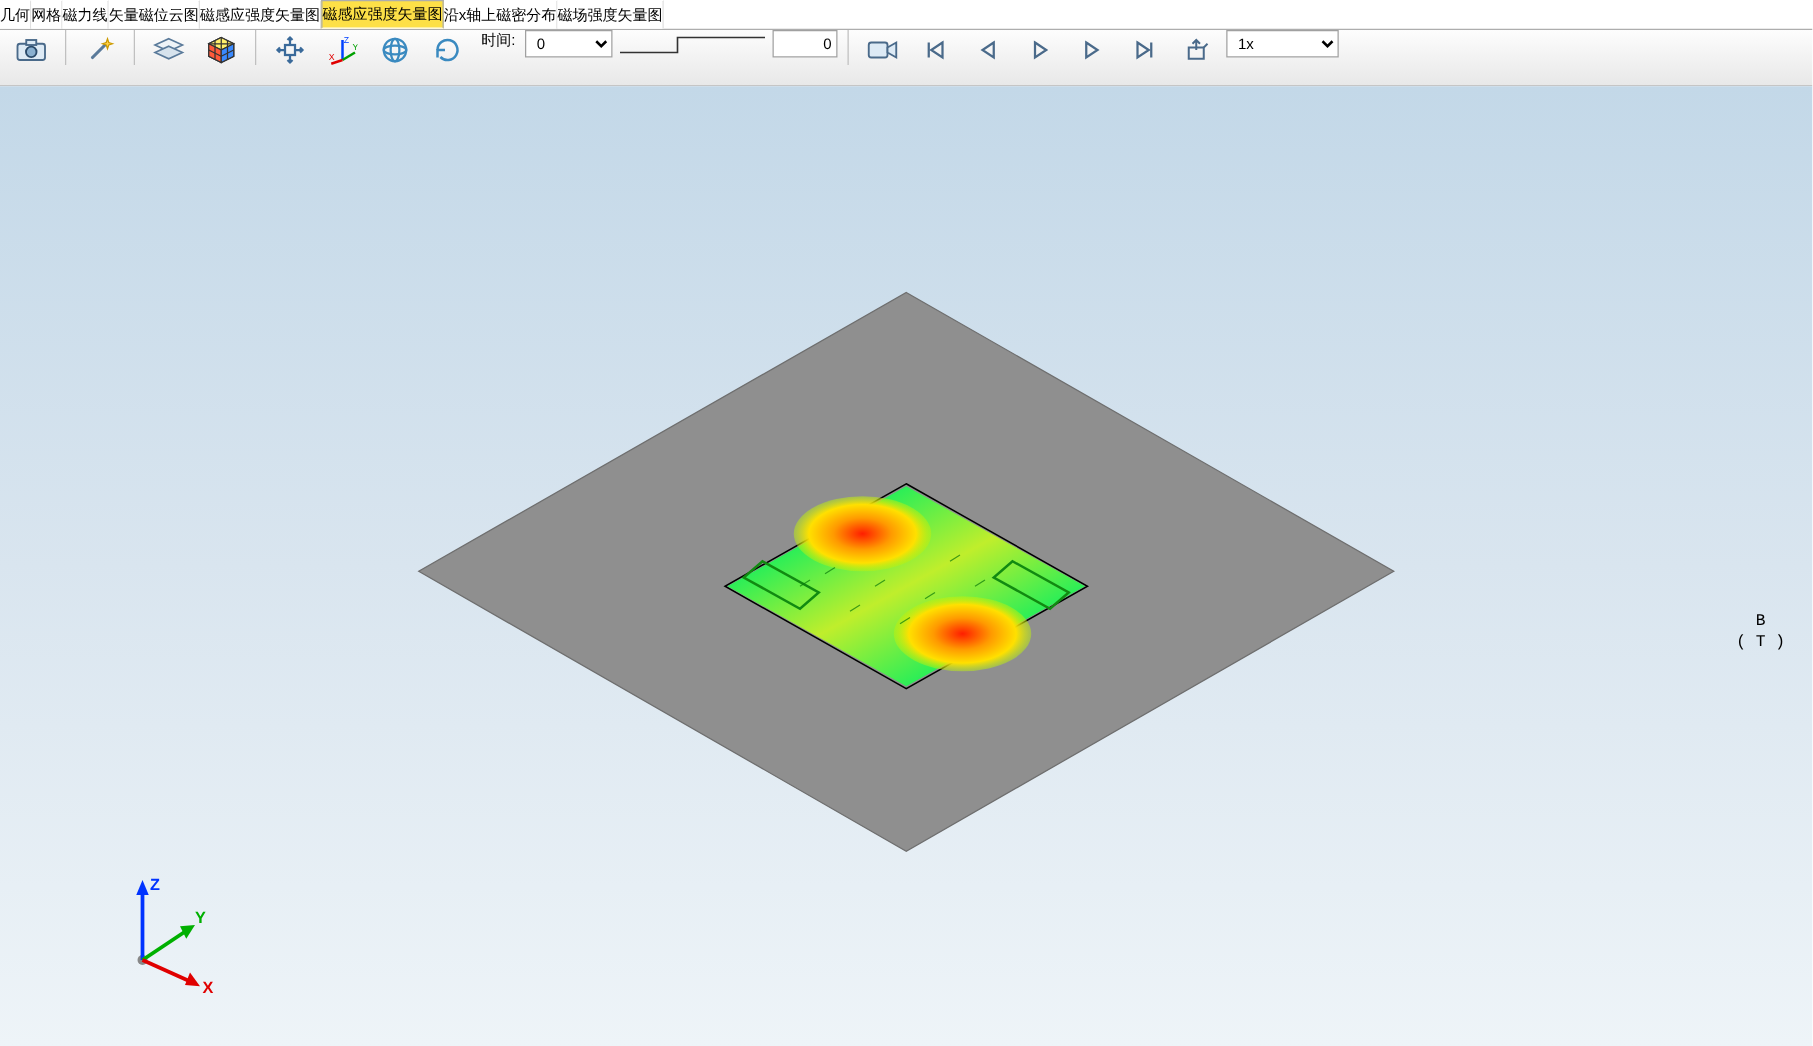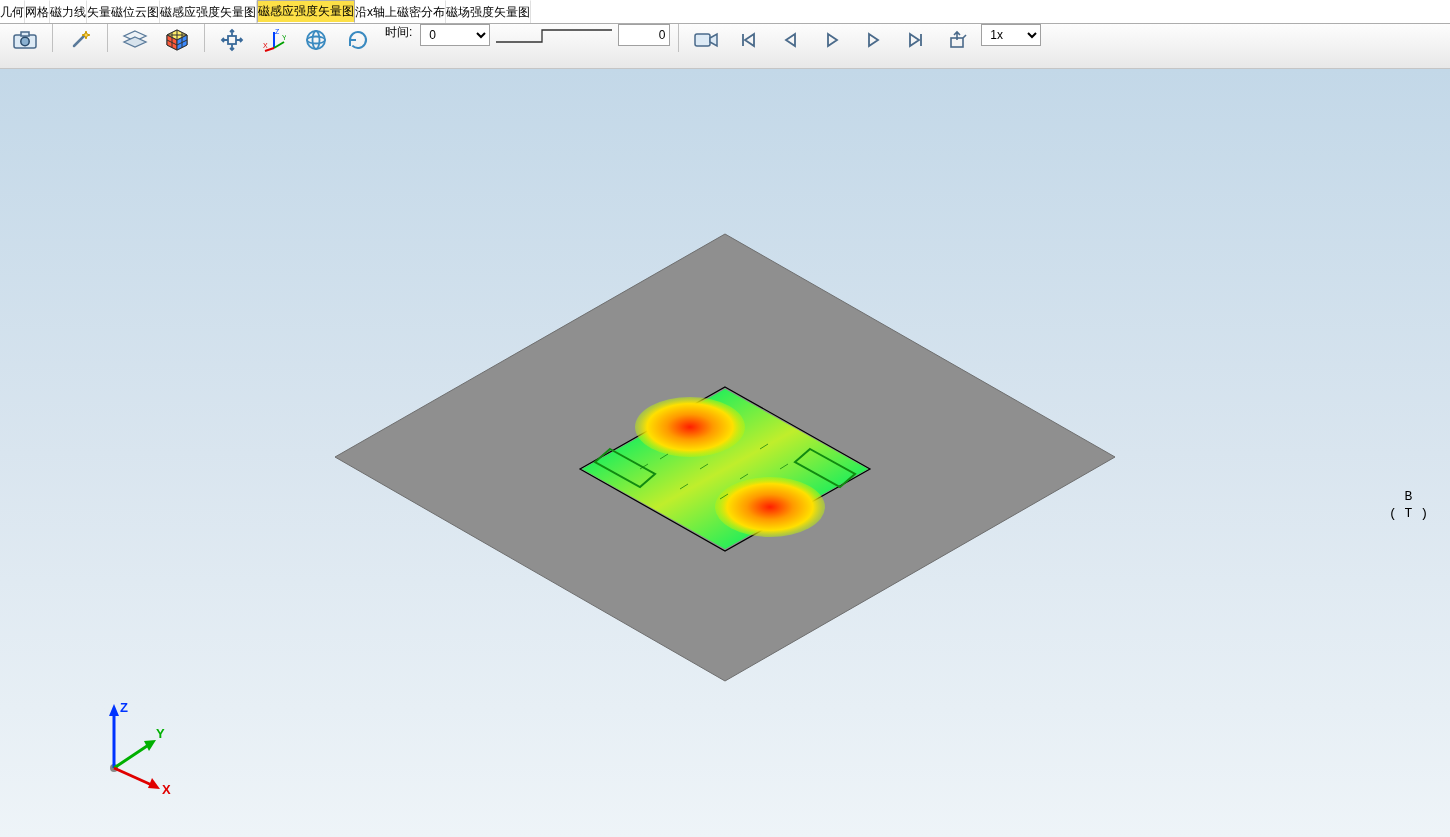--- a/index.html
+++ b/index.html
@@ -195,21 +195,21 @@
           <line x1="14" y1="3" x2="14" y2="15"></line>
         </svg></span>
   </div>
   <div class="tb-btn">
     <span><svg width="20" height="20" viewBox="0 0 20 20" stroke="#4a6a8a" stroke-width="1.6" fill="none">
           <rect x="3" y="8" width="12" height="9"></rect>
           <path d="M9 2 L9 10 M6 5 L9 2 L12 5"></path>
           <path d="M15 8 L18 5"></path>
         </svg></span>
   </div>
-  <select class="tb-select" style="width:60px">
+  <select class="tb-select" style="width:90px">
     <option>1x</option>
   </select>
 </div>
 
 <div class="viewport">
 
   
   <svg width="100%" height="100%" viewBox="0 0 1450 768">
     <defs>
       <radialGradient id="hot1" cx="50%" cy="50%" r="60%">

